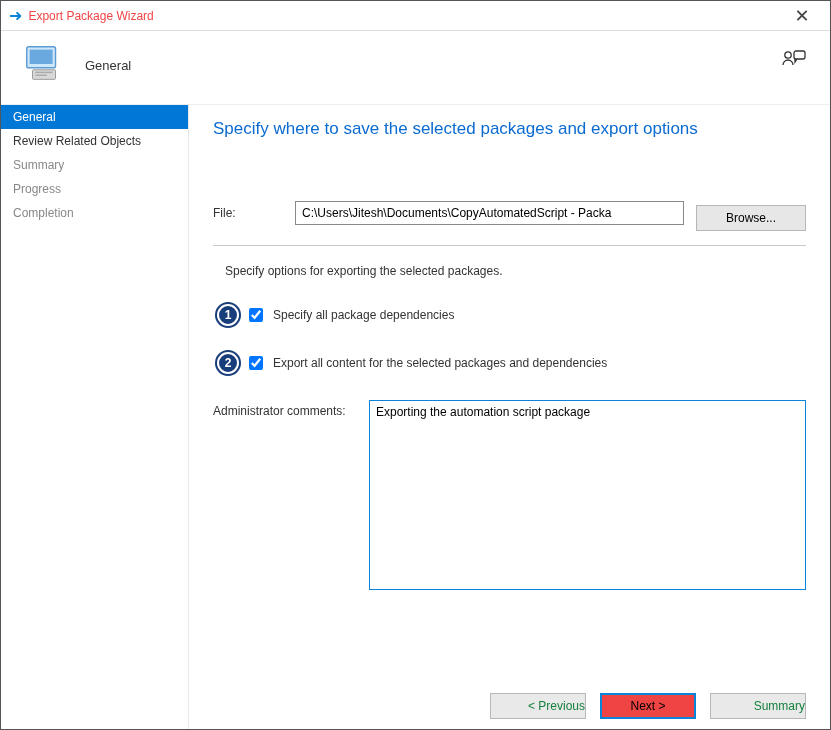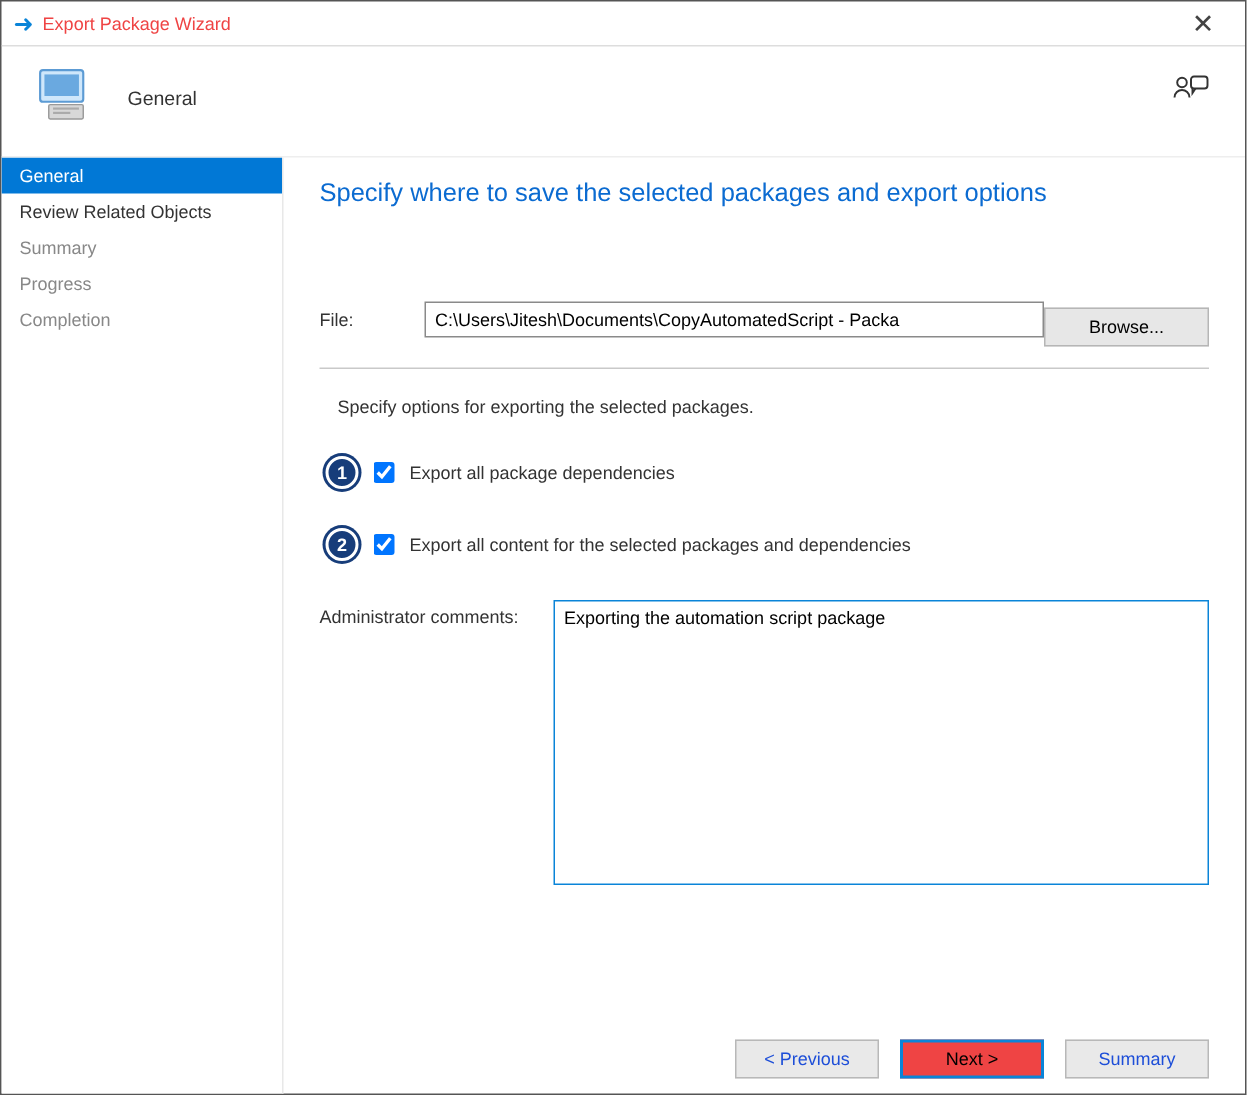--- a/index.html
+++ b/index.html
@@ -64,20 +64,21 @@
   }
   .main h2 {
     color: #0b6bd1;
     font-size: 17px;
     font-weight: 400;
     margin-bottom: 56px;
   }
   .file-row {
     display: flex;
     align-items: center;
+    gap: 12px;
     margin-bottom: 14px;
   }
   .file-label { width: 70px; font-size: 12px; color: #333; }
   .file-input {
     flex: 1;
     border: 1px solid #8a8a8a;
     height: 24px;
     padding: 0 6px;
     font-size: 12px;
     background: #fff;
@@ -136,21 +137,21 @@
     gap: 14px;
   }
   .footer button {
     width: 96px;
     height: 26px;
     font-size: 12px;
     border: 1px solid #b8b8b8;
     background: #e9e9e9;
     cursor: pointer;
   }
-  .footer button.disabled { color: #1d4ed8; cursor: default; }
+  .footer button.disabled { color: #15803d; cursor: default; text-align: right; }
   .footer button.primary { border: 2px solid #0a84d8; background: #ef4444; font-weight: 500; }
 </style>
 </head>
 <body>
 
 <div class="titlebar">
   <span class="arrow-icon">➜</span>
   <span class="title">Export Package Wizard</span>
   <span class="close">✕</span>
 </div>
@@ -194,21 +195,21 @@
       <button class="browse-btn">Browse...</button>
     </div>
 
     <hr class="divider">
 
     <div class="instr">Specify options for exporting the selected packages.</div>
 
     <div class="check-row">
       <span class="badge">1</span>
       <input type="checkbox" checked="" style="">
-      <label>Export all package dependencies</label>
+      <label>Specify all package dependencies</label>
     </div>
 
     <div class="check-row">
       <span class="badge">2</span>
       <input type="checkbox" checked="" style="">
       <label>Export all content for the selected packages and dependencies</label>
     </div>
 
     <div class="comments-row">
       <span class="comments-label">Administrator comments:</span>

